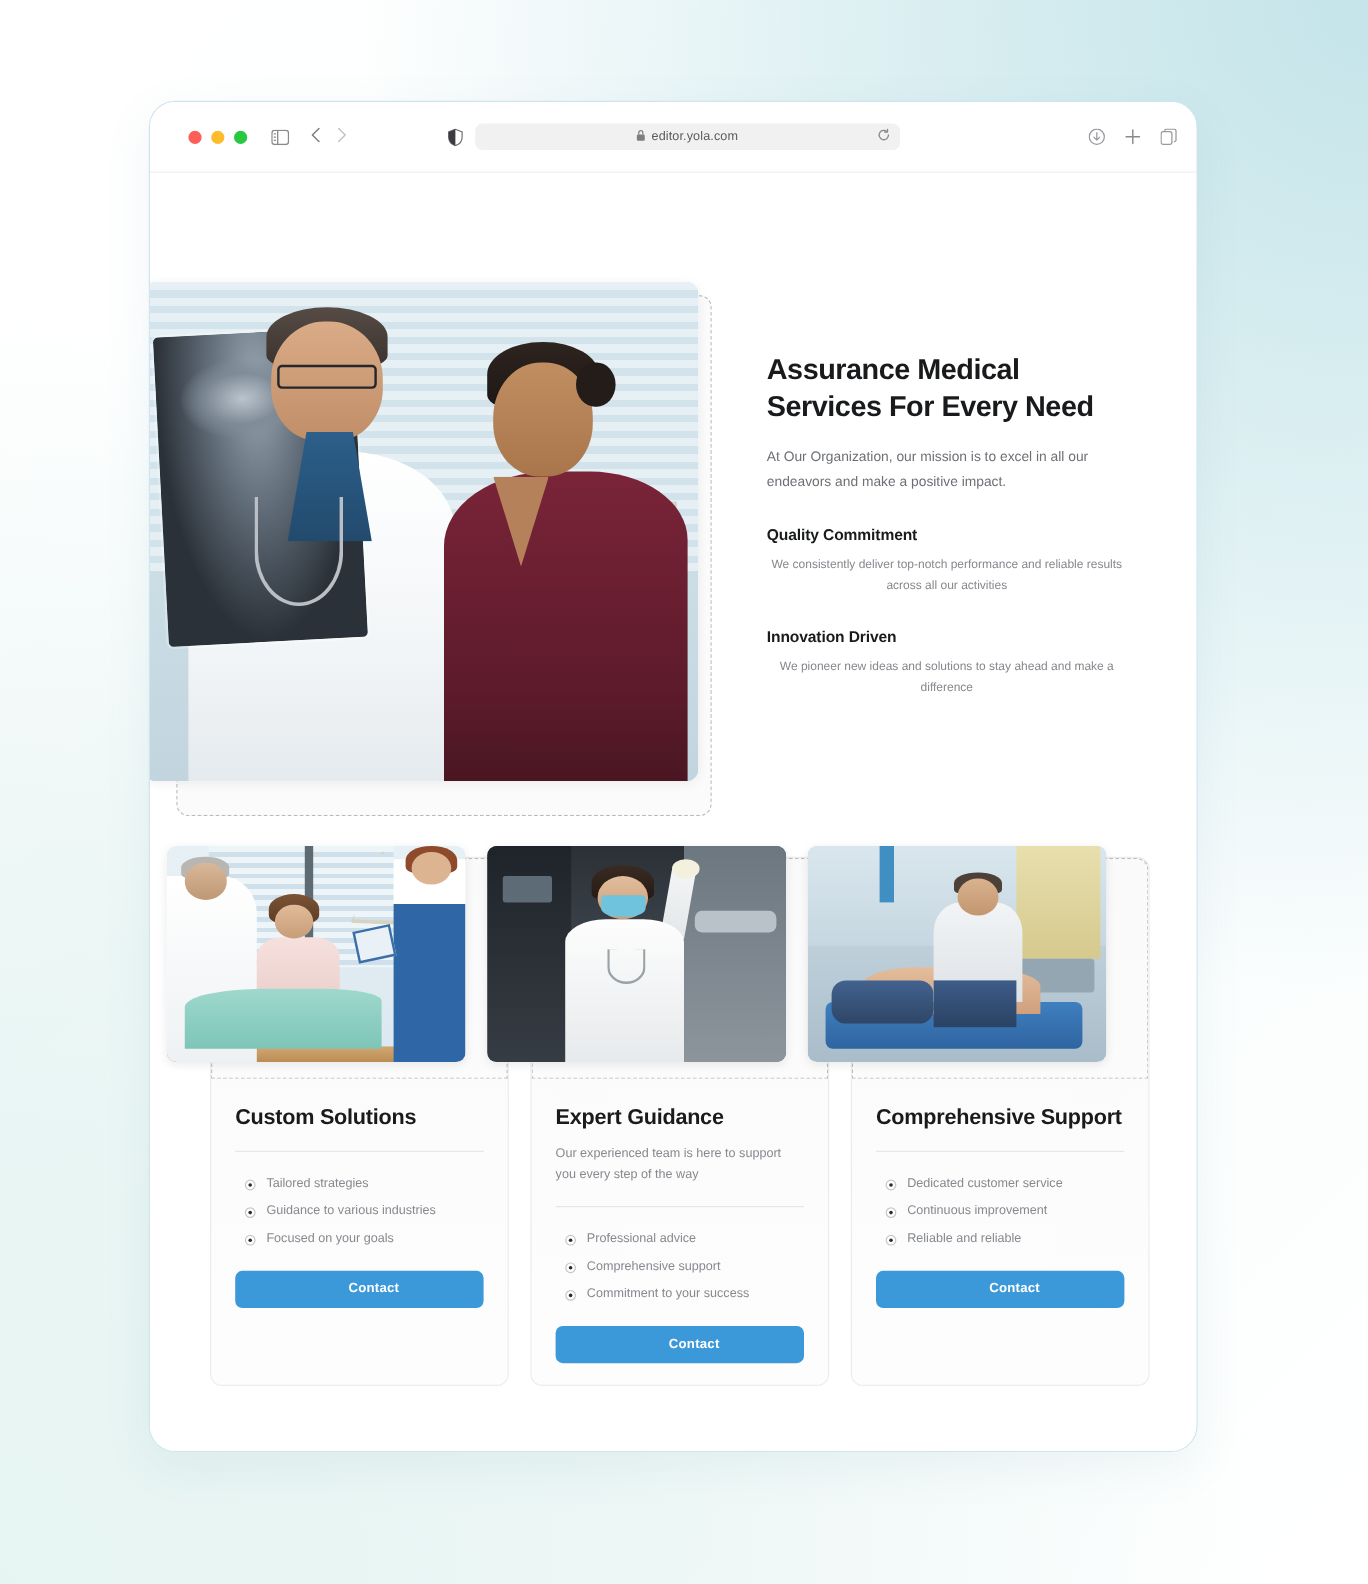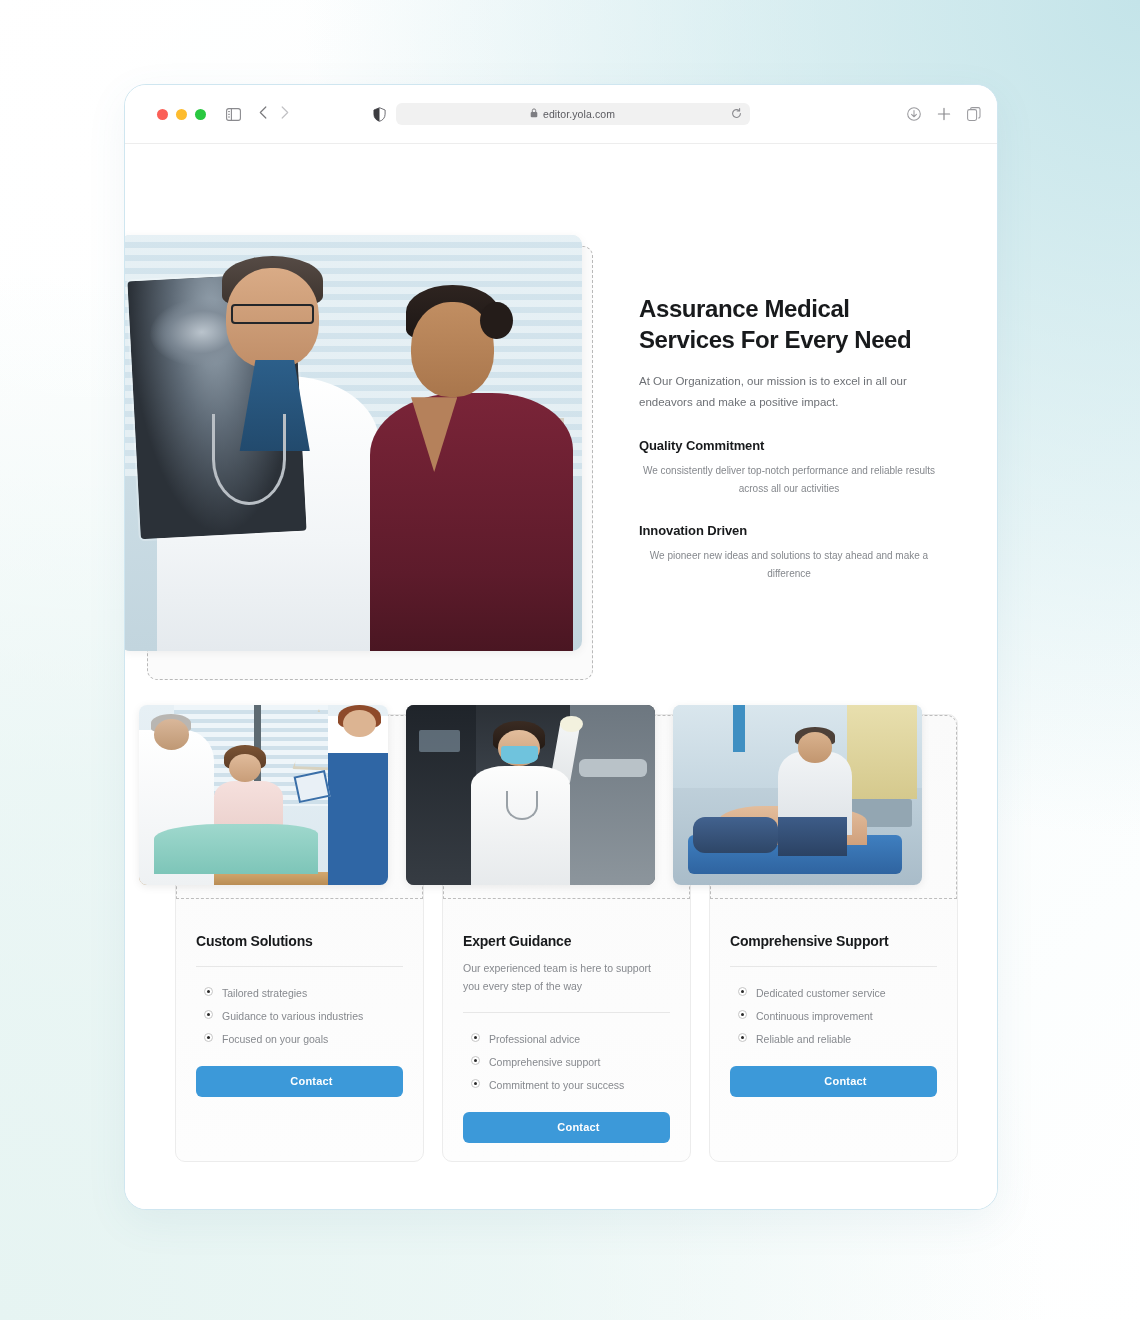--- a/index.html
+++ b/index.html
@@ -191,26 +191,26 @@
     border:1px dashed #bdbdbd; border-radius:10px 10px 0 0;
     border-bottom-style:dashed;
   }
   .card-photo {
     position:absolute; left:-37px; top:-10px;
     width:249px; height:180px;
     border-radius:8px; overflow:hidden;
     box-shadow:0 2px 8px rgba(0,0,0,.08);
   }
   .card-body { padding:22px 20px 0 20px; }
-  .card-title { font-size:14px; font-weight:700; color:#181a1c; letter-spacing:-0.2px;margin-top:12px; }
+  .card-title { font-size:18px; font-weight:700; color:#181a1c; letter-spacing:-0.2px; }
   .card-desc { margin-top:10px; font-size:10.5px; color:#86898e; line-height:1.72; }
   .card-rule { margin:17px 0 0 0; height:1px; background:#e7e7e7; }
   .card-list { list-style:none; margin-top:14px; }
   .card-list li {
-    display:flex; align-items:flex-start; gap:9px;
+    display:flex; align-items:flex-end; gap:9px;
     font-size:10.5px; color:#86898e; padding:5.5px 0 5.5px 8px;
   }
   .bullet {
     width:9px; height:9px; border-radius:50%;
     border:1px solid #c6c6c6; background:#fff;
     display:flex; align-items:center; justify-content:center; flex:0 0 auto;
   }
   .bullet::after { content:""; width:3px; height:3px; border-radius:50%; background:#2b2b2b; }
   .contact-btn {
     display:block; margin:16px 20px 0 20px;

